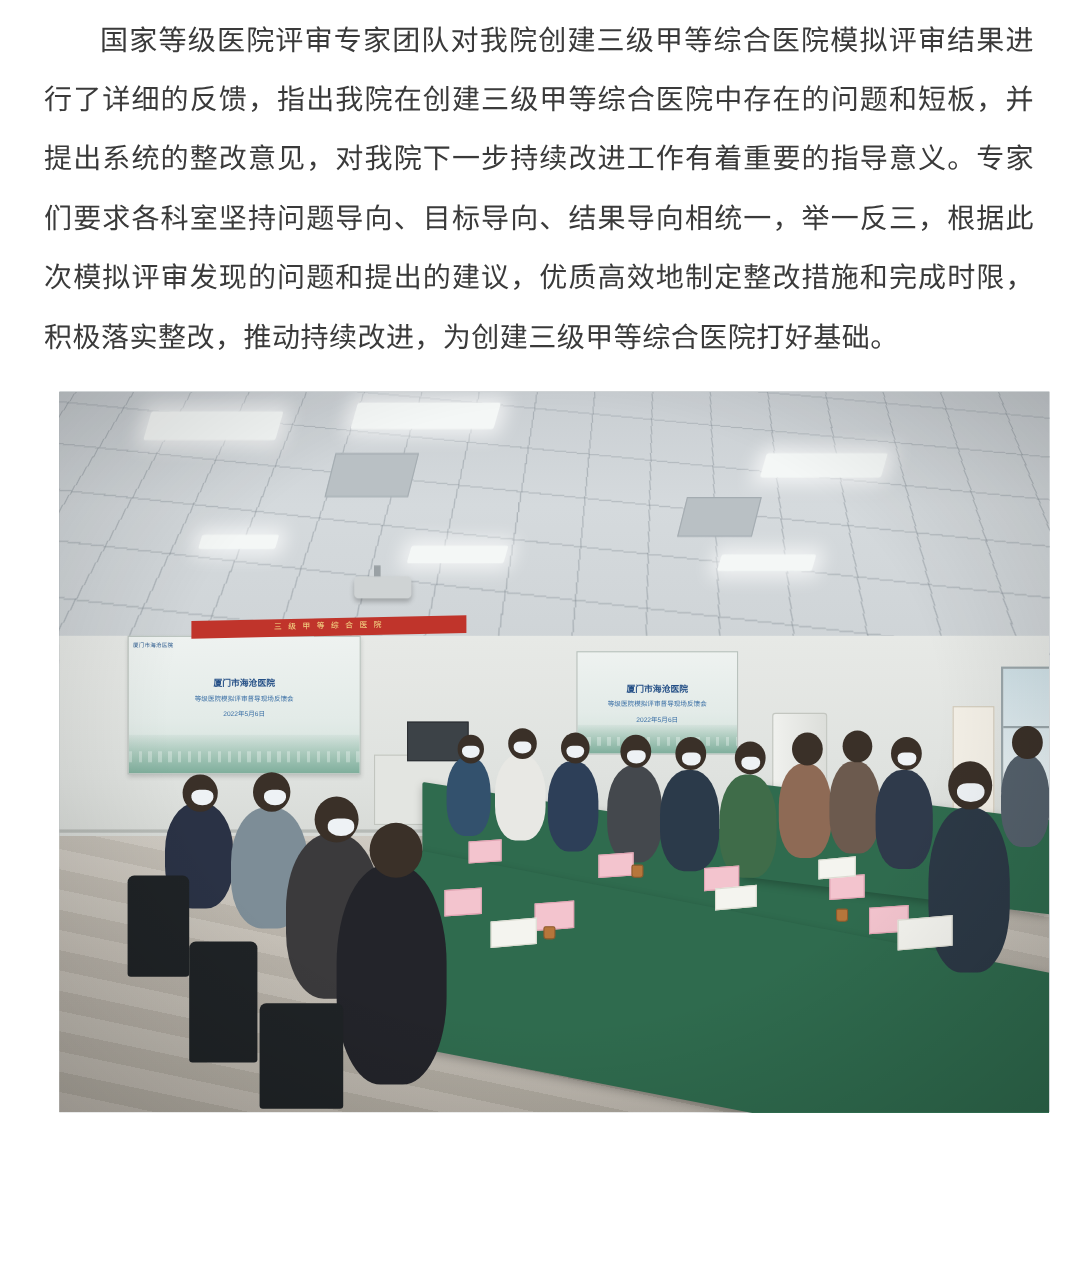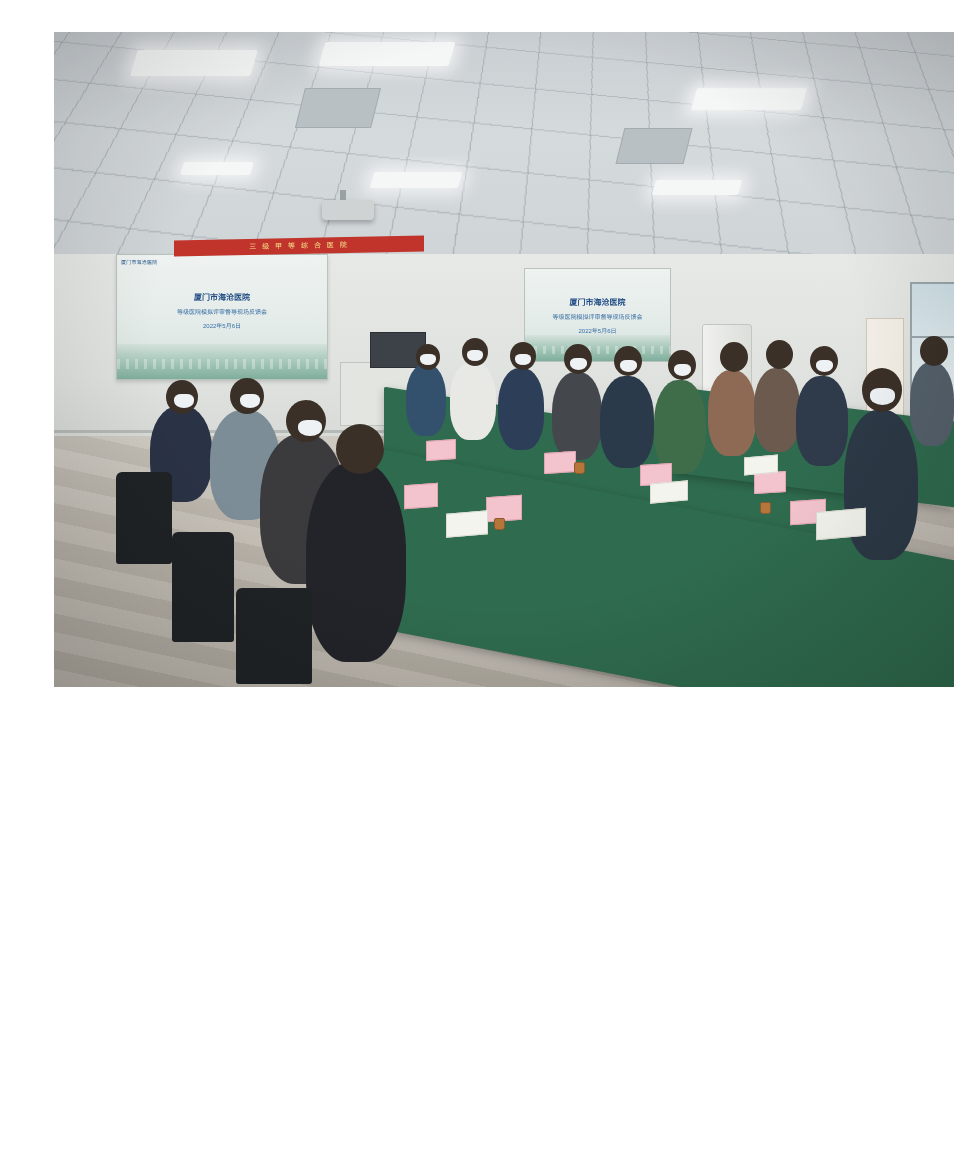--- a/index.html
+++ b/index.html
@@ -278,20 +278,23 @@
     position: absolute; inset: 0;
     pointer-events: none;
     background: radial-gradient(ellipse at 50% 45%, rgba(0,0,0,0) 55%, rgba(0,0,0,0.18) 100%);
   }
 </style>
 </head>
 <body>
 
 <div class="page">
 
+  <div class="article-body">
+    <p>国家等级医院评审专家团队对我院创建三级甲等综合医院模拟评审结果进行了详细的反馈，指出我院在创建三级甲等综合医院中存在的问题和短板，并提出系统的整改意见，对我院下一步持续改进工作有着重要的指导意义。专家们要求各科室坚持问题导向、目标导向、结果导向相统一，举一反三，根据此次模拟评审发现的问题和提出的建议，优质高效地制定整改措施和完成时限，积极落实整改，推动持续改进，为创建三级甲等综合医院打好基础。</p>
+  </div>
 
   <div class="figure-wrap">
     <div class="photo">
 
       <div class="ceiling">
         <div class="grid"></div>
       </div>
       <div class="lamp" style="left:80px; top:18px; width:120px; height:26px;"></div>
       <div class="lamp" style="left:268px; top:10px; width:130px; height:24px;"></div>
       <div class="lamp" style="left:640px; top:56px; width:110px; height:22px;"></div>

